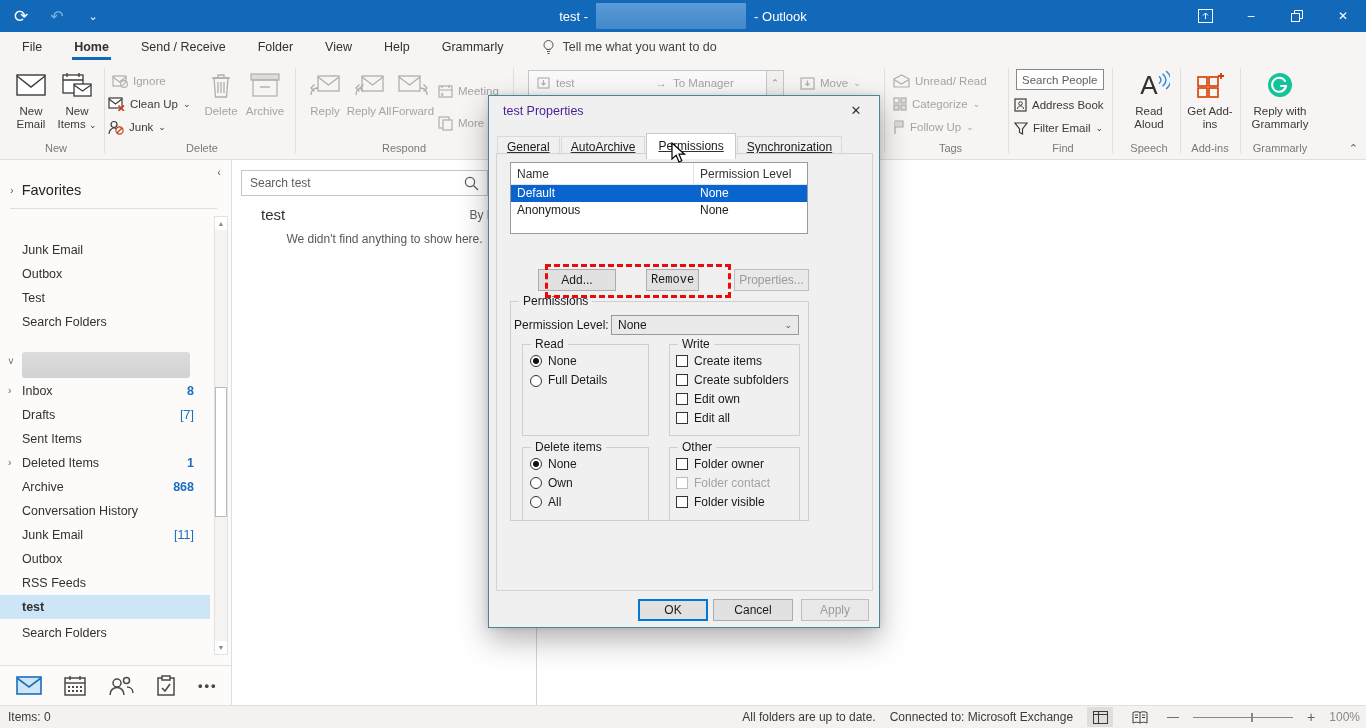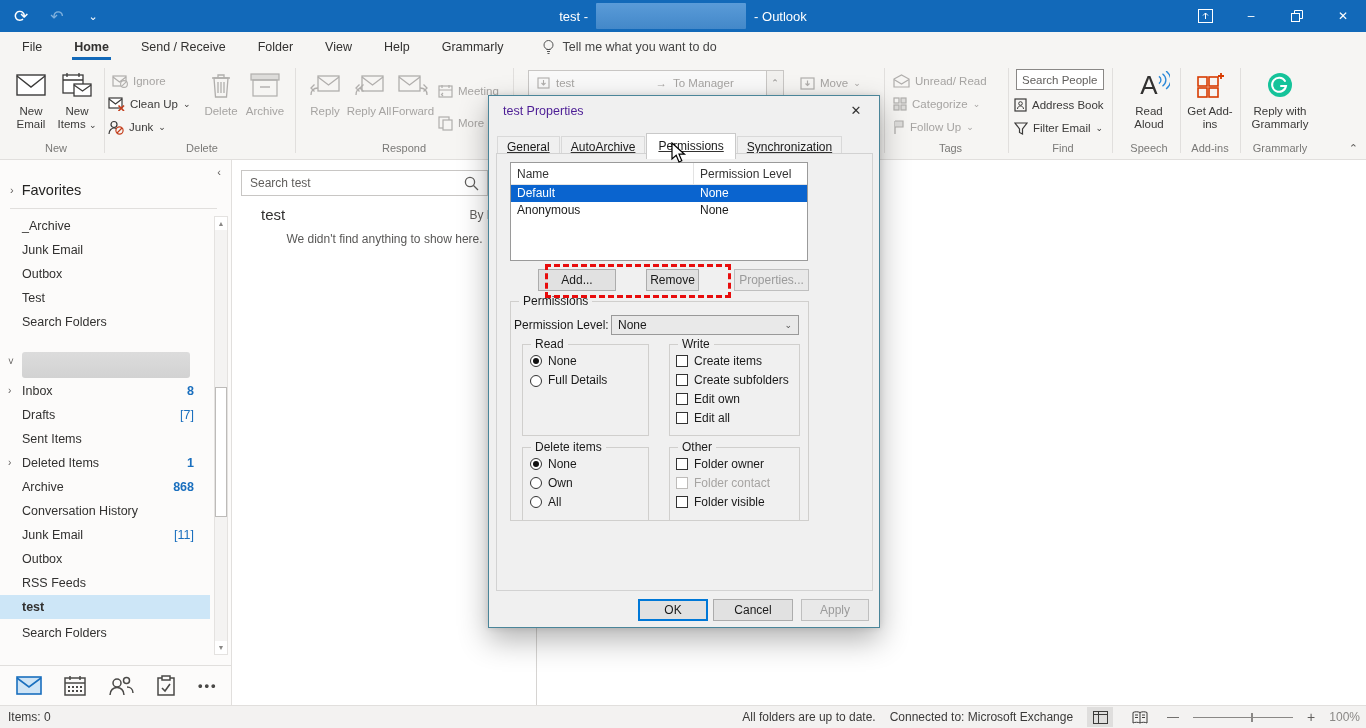--- a/index.html
+++ b/index.html
@@ -80,21 +80,21 @@
 
   
   .dialog { position:absolute; left:488px; top:95px; width:392px; height:533px; background:#f0f0f0; border:1px solid #4a8599; box-shadow:0 12px 28px rgba(0,0,0,.30), 0 0 6px rgba(0,0,0,.12); z-index:50; }
   .dlg-title { position:absolute; left:0; top:0; right:0; height:30px; background:#f0f0f0; }
   .dlg-title span { position:absolute; left:14px; top:8px; font-size:12.5px; color:#4c1d95; }
   .dlg-close { position:absolute; right:2px; top:0; width:42px; height:29px; display:flex; align-items:center; justify-content:center; color:#333; font-size:13px; }
   .dlg-tabs { position:absolute; left:8px; top:37px; display:flex; align-items:flex-end;text-decoration:underline; }
   .dlg-tab { padding:3px 9px 4px; font-size:12px; color:#1a1a1a; background:#f0f0f0; border:1px solid #d9d9d9; border-bottom:0; margin-right:1px; }
   .dlg-tab.active { background:#fff; padding:5px 11px 6px; border:1px solid #c9c9c9; border-bottom:0; position:relative; z-index:2; margin-bottom:-1px; }
   .dlg-page { position:absolute; left:7px; top:57px; width:377px; height:438px; border:1px solid #d2d2d2; background:#f0f0f0; }
-  .perm-list { position:absolute; left:21px; top:66px; width:298px; height:99px; background:#fff; border:1px solid #9a9a9a; font-size:12px; }
+  .perm-list { position:absolute; left:21px; top:66px; width:298px; height:72px; background:#fff; border:1px solid #9a9a9a; font-size:12px; }
   .pl-header { display:flex; height:22px; line-height:22px; border-bottom:1px solid #e3e3e3; color:#333; }
   .pl-col1 { width:183px; padding-left:6px; border-right:1px solid #e3e3e3; }
   .pl-col2 { flex:1; padding-left:6px; }
   .pl-row { display:flex; height:17px; line-height:17px; color:#1a1a1a; }
   .pl-row.selected { background:#0a64cf; color:#fff; }
   .pl-row .pl-col1 { border-right:0; }
   .dlg-btn { position:absolute; height:22px; background:#e1e1e1; border:1px solid #acacac; font-size:12px; color:#1a1a1a; display:flex; align-items:center; justify-content:center; font-family:inherit; }
   .dlg-btn.gray { color:#9b9b9b; border-color:#bfbfbf; background:#e9e9e9; }
   .red-annot { position:absolute; left:56px; top:168px; width:186px; height:34px; border:3px dashed #e80c0c; z-index:5; pointer-events:none; }
   .groupbox { position:absolute; border:1px solid #d0cfcd; }
@@ -103,21 +103,21 @@
   .opt { position:absolute; display:flex; align-items:center; gap:6px; font-size:12px; color:#1a1a1a; height:14px; }
   .radio { width:12px; height:12px; border:1px solid #333; border-radius:50%; background:#fff; position:relative; flex:none; }
   .radio.on::after { content:""; position:absolute; left:2px; top:2px; width:6px; height:6px; border-radius:50%; background:#111; }
   .chk { width:12px; height:12px; border:1px solid #333; background:#fff; flex:none; }
   .opt.disabled { color:#a6a4a2; }
   .opt.disabled .chk { border-color:#bdbbb9; }
   .ok-btn { left:149px; top:503px; width:70px; border:2px solid #0078d7; }
   .cancel-btn { left:224px; top:503px; width:80px; }
   .apply-btn { left:312px; top:503px; width:68px; }
   .add-btn { left:49px; top:173px; width:78px; }
-  .remove-btn { left:157px; top:173px; width:53px; }
+  .remove-btn { left:157px; top:173px; width:53px;font-family:Liberation Mono, monospace; }
   .props-btn { left:245px; top:173px; width:75px; }
 
   .cursor-arrow { position:absolute; left:671px; top:142px; z-index:99; pointer-events:none; }
 
   svg.ic { display:block; }
 </style>
 </head>
 <body>
 
 <div id="app">
@@ -408,21 +408,20 @@
   </div>
 
   <div class="sidebar">
     <div class="sb-collapse">‹</div>
     <div class="fav-header">
       <span class="caret" style="font-size:11px; color:#605e5c;">›</span>
       <span>Favorites</span>
     </div>
     <div class="fav-sep"></div>
 
-    <div class="sb-item" style="top:54px;"><span>_Archive</span></div>
     <div class="sb-item" style="top:78px;"><span>Junk Email</span></div>
     <div class="sb-item" style="top:102px;"><span>Outbox</span></div>
     <div class="sb-item" style="top:126px;"><span>Test</span></div>
     <div class="sb-item" style="top:150px;"><span>Search Folders</span></div>
 
     <div class="acct-chev">˅</div>
     <div class="acct-blur"></div>
 
     <div class="sb-item" style="top:219px;"><span class="sb-arrow">›</span><span>Inbox</span><span class="count bold">8</span></div>
     <div class="sb-item" style="top:243px;"><span>Drafts</span><span class="count">[7]</span></div>

